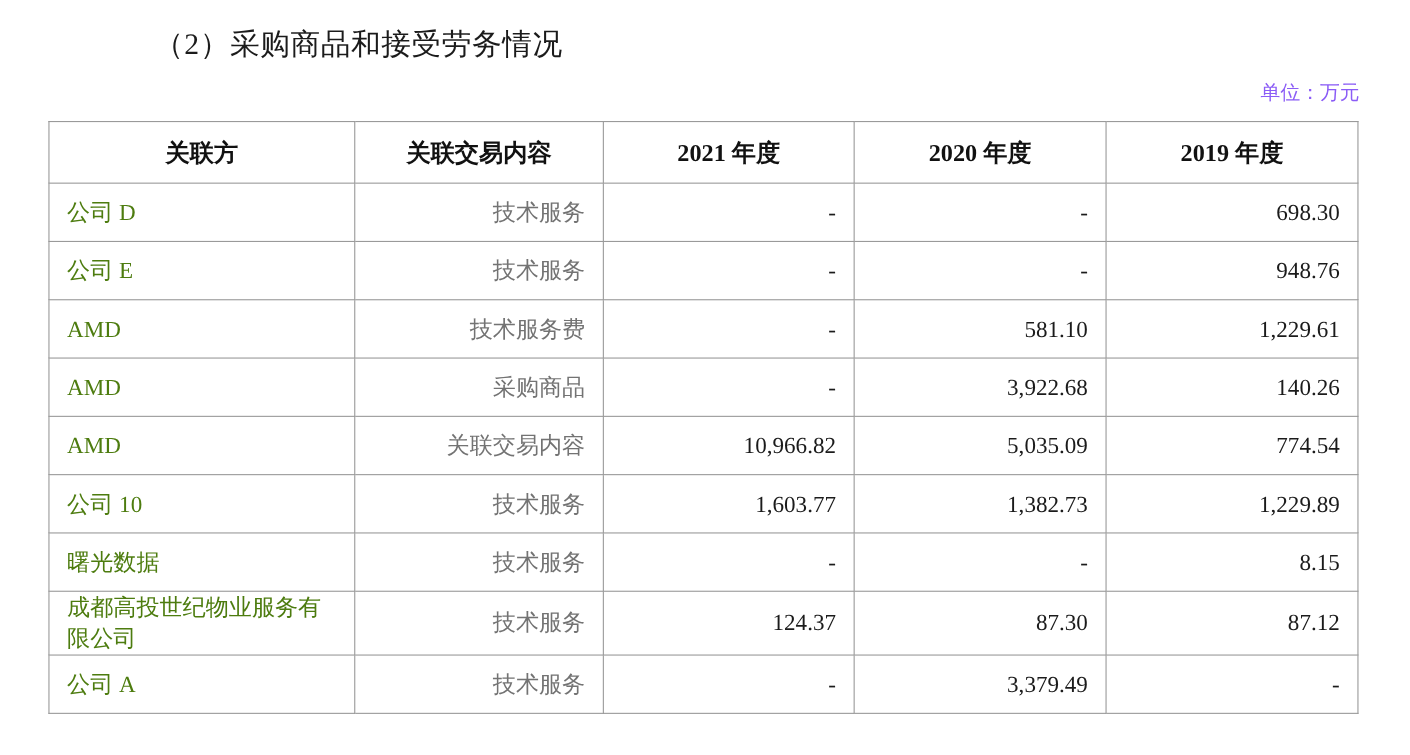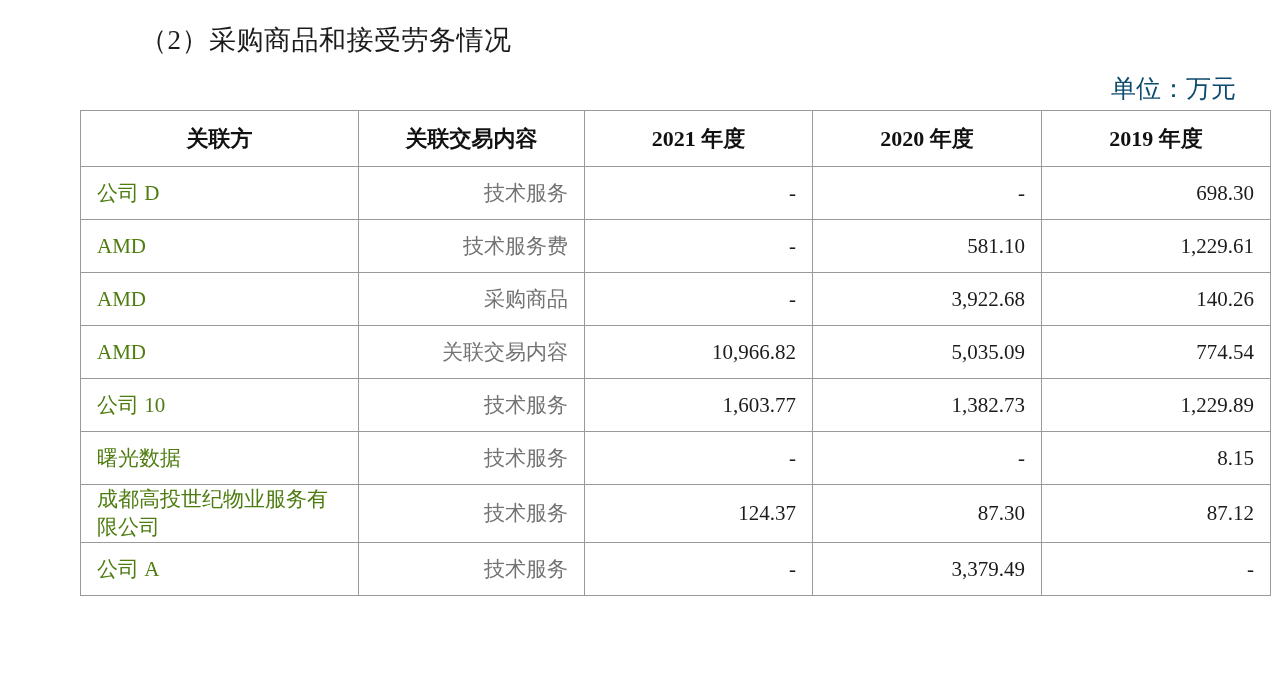--- a/index.html
+++ b/index.html
@@ -27,30 +27,29 @@
     top: 22px;
     font-size: 27px;
     letter-spacing: 0.5px;
     color: #1b1b1b;
     white-space: nowrap;
   }
   .unit-label {
     position: absolute;
     right: 46px;
     top: 72px;
-    font-size: 25px;
-    color: #0c4a6e;
+    font-size: 18px;
+    color: #8b5cf6;
     white-space: nowrap;
   }
   .table-wrap {
     position: absolute;
     left: 44px;
     top: 110px;
     width: 1190px;
-    margin-left: 36px;
   }
   table.rel-table {
     border-collapse: collapse;
     width: 1190px;
     table-layout: fixed;
     background: #fff;
   }
   table.rel-table col.c0 { width: 278px; }
   table.rel-table col.c1 { width: 226px; }
   table.rel-table col.c2 { width: 228px; }
@@ -124,20 +123,27 @@
       </thead>
       <tbody>
         <tr>
           <td class="party">公司 D</td>
           <td class="content">技术服务</td>
           <td class="num">-</td>
           <td class="num">-</td>
           <td class="num">698.30</td>
         </tr>
         <tr>
+          <td class="party">公司 E</td>
+          <td class="content">技术服务</td>
+          <td class="num">-</td>
+          <td class="num">-</td>
+          <td class="num">948.76</td>
+        </tr>
+        <tr>
           <td class="party">AMD</td>
           <td class="content">技术服务费</td>
           <td class="num">-</td>
           <td class="num">581.10</td>
           <td class="num">1,229.61</td>
         </tr>
         <tr>
           <td class="party">AMD</td>
           <td class="content">采购商品</td>
           <td class="num">-</td>

